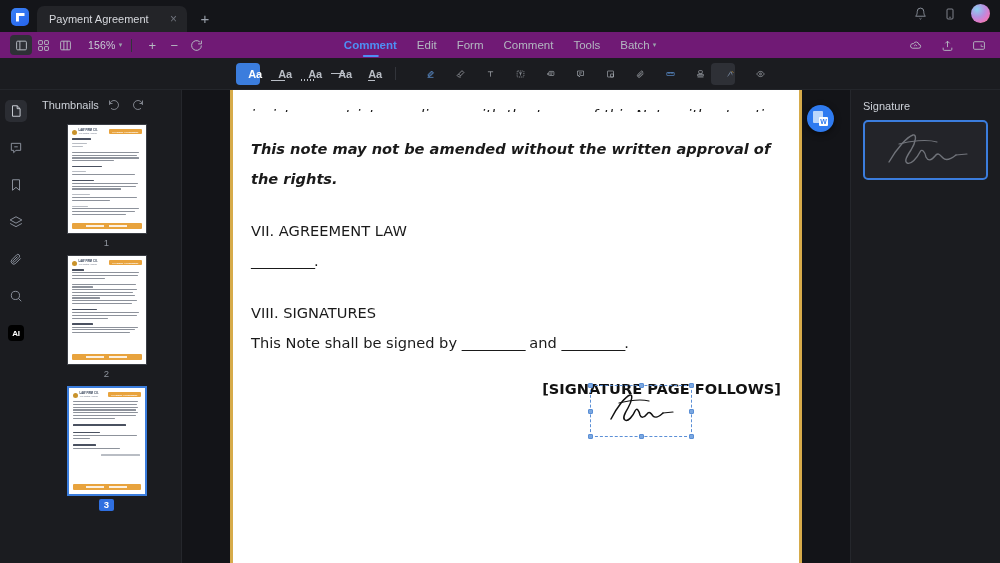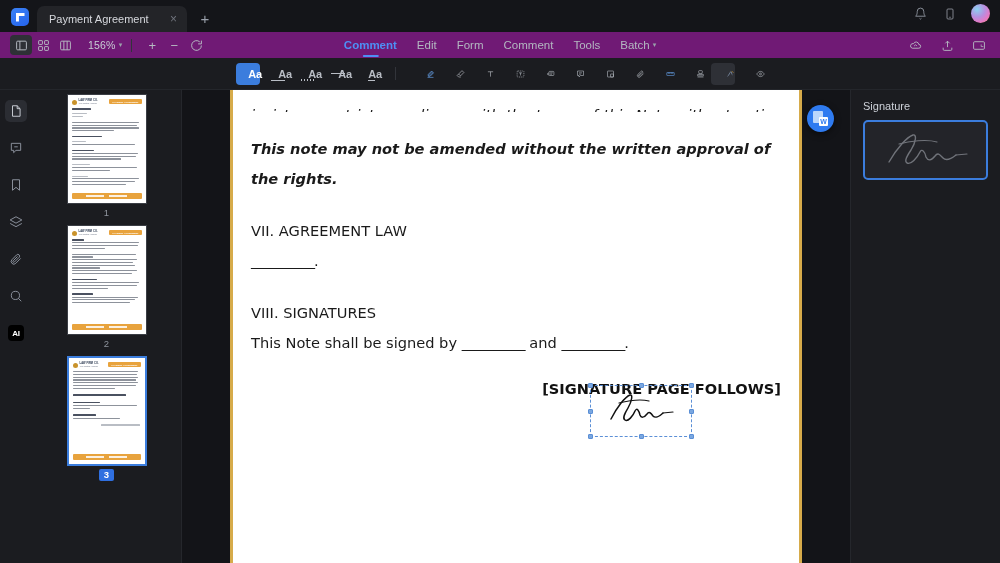--- a/index.html
+++ b/index.html
@@ -462,20 +462,35 @@
           <circle cx="11" cy="11" r="7"></circle>
             <line x1="16" y1="16" x2="21" y2="21"></line>
         </svg>
       </span>
       <span class="rail-ico">
         <span class="ai-badge">AI</span>
       </span>
     </div>
 
     <div class="thumbpanel">
+      <div class="tp-head">
+        <span class="tp-title">Thumbnails</span>
+        <span class="tp-rot">
+          <svg width="12" height="12" viewBox="0 0 24 24" fill="none" stroke="currentColor" stroke-width="1.8">
+            <path d="M3 12a9 9 0 113 6.7"></path>
+              <polyline points="3 3 3 9 9 9"></polyline>
+          </svg>
+        </span>
+        <span class="tp-rot">
+          <svg width="12" height="12" viewBox="0 0 24 24" fill="none" stroke="currentColor" stroke-width="1.8">
+            <path d="M21 12a9 9 0 10-3 6.7"></path>
+              <polyline points="21 3 21 9 15 9"></polyline>
+          </svg>
+        </span>
+      </div>
       <div class="tp-list">
 
         <div class="thumb-wrap">
           <div class="thumb">
             <div class="mp">
               <div class="mp-head">
                 <span class="mp-logo"></span>
                 <span>
                   <span class="mp-name" style="display:block">LAW FIRM CO.</span>
                   <span class="mp-sub" style="display:block">Your Trusted Advisors</span>

